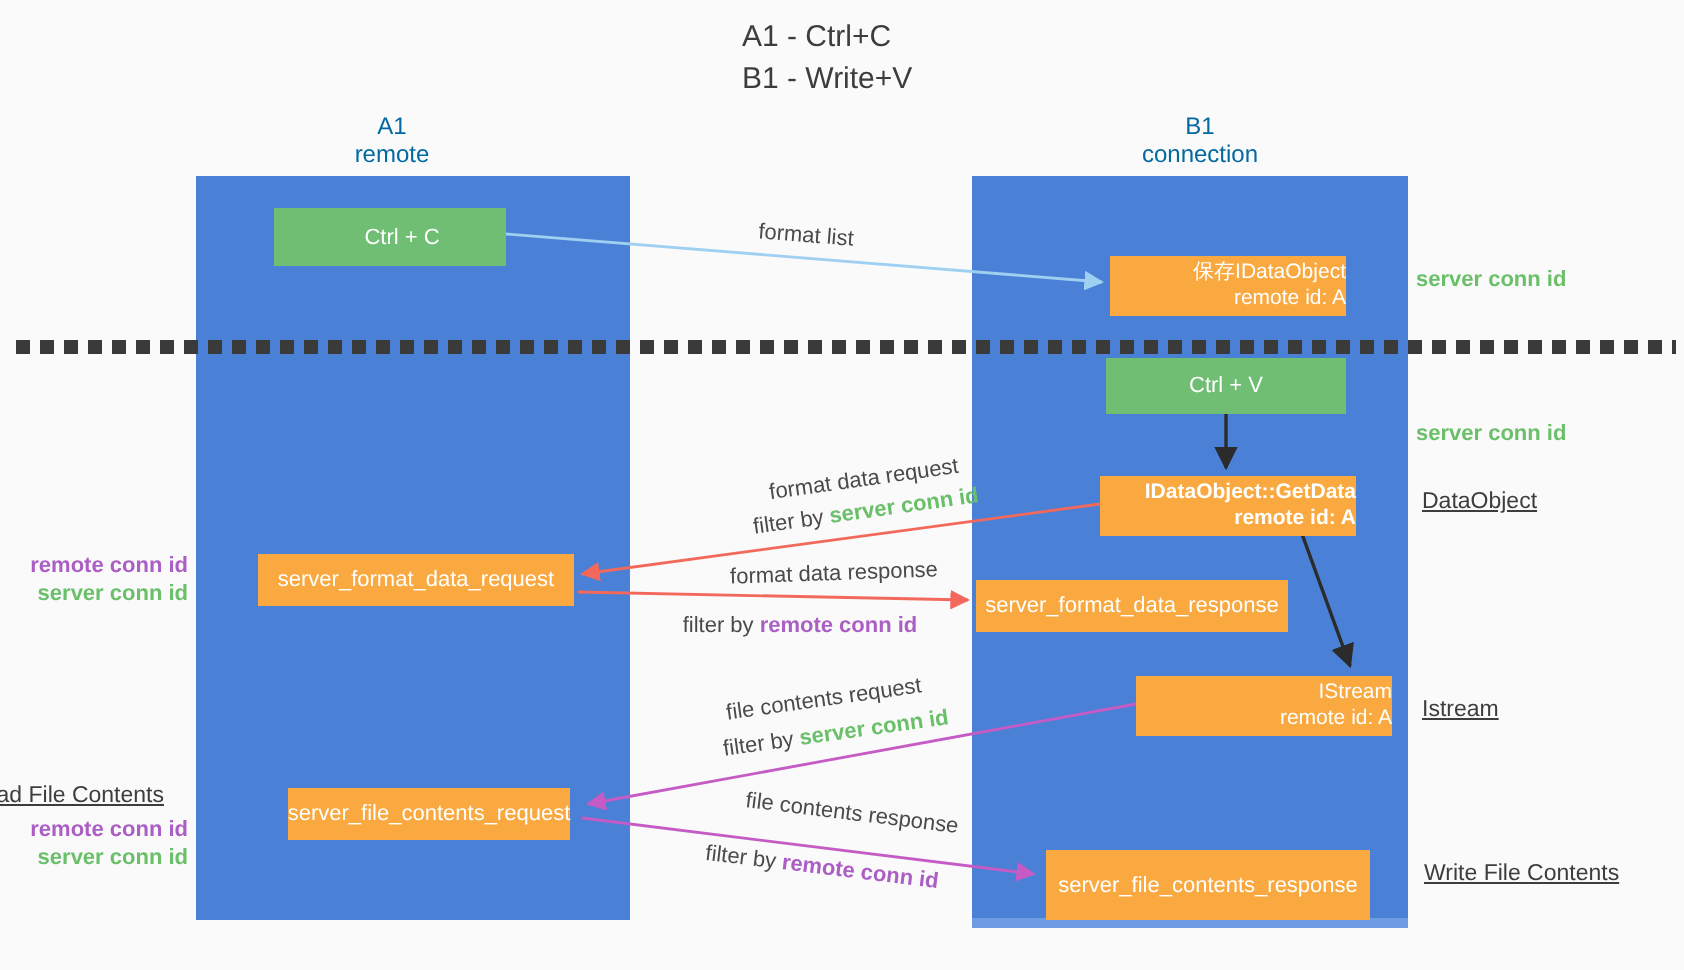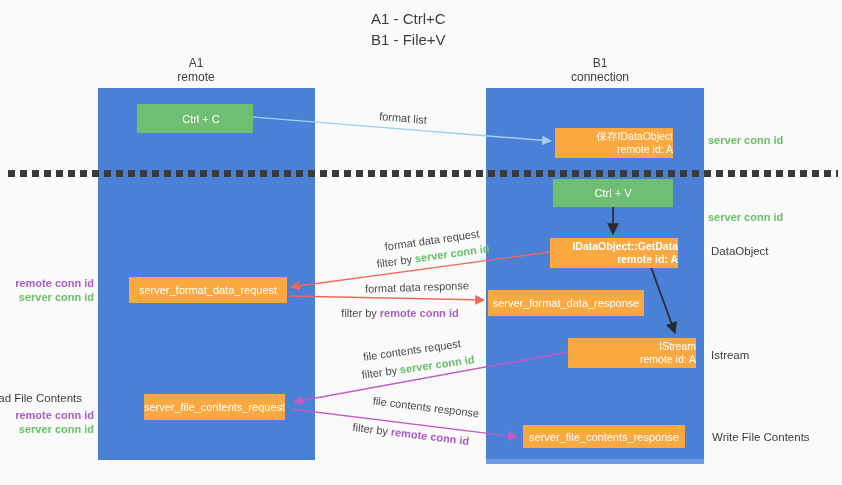--- a/index.html
+++ b/index.html
@@ -4,51 +4,51 @@
 <style>
   html,body{margin:0;padding:0;background:#fafafa;}
   .canvas{
     position:relative;width:842px;height:485px;overflow:hidden;
     background:#fafafa;
     font-family:"Liberation Sans",sans-serif;
     color:#3d3d3d;
   }
   .abs{position:absolute;}
   .title{left:371px;top:8px;font-size:15px;line-height:21px;color:#3d3d3d;white-space:nowrap;}
-  .col-header{text-align:center;font-size:12px;line-height:14px;color:#404040;}
+  .col-header{text-align:center;font-size:12px;line-height:14px;color:#0369a1;}
   .column{background:#4a80d5;z-index:1;}
   .col-edge{background:#6d9ce4;z-index:1;}
   .dash-line{
     left:8px;top:170px;width:830px;height:7px;z-index:2;
     background:repeating-linear-gradient(90deg,#3a3a3a 0 7px,transparent 7px 12px);
   }
   .arrow-svg{left:0;top:0;z-index:3;pointer-events:none;}
   .node{z-index:4;color:#fff;text-align:center;box-sizing:border-box;}
   .green-btn{background:#6fbe74;font-size:11px;}
   .orange-box{background:#f9a93f;font-size:11px;}
   .one-line{display:flex;align-items:center;justify-content:center;}
   .two-line{font-size:10.5px;line-height:13px;padding-top:2px;text-align:right;}
-  .side-label{z-index:4;font-size:11.5px;white-space:nowrap;color:#3d3d3d;}
+  .side-label{z-index:4;font-size:11.5px;white-space:nowrap;color:#3d3d3d;text-decoration:underline;}
   .conn-label{z-index:4;font-size:11px;font-weight:bold;white-space:nowrap;line-height:13.5px;text-align:right;}
   .txt-green{color:#6abf69;}
   .txt-purple{color:#ab5ec4;}
   .arrow-label{
     z-index:4;font-size:11px;color:#4a4a4a;white-space:nowrap;
     transform-origin:center center;
   }
   .arrow-label .txt-green,.arrow-label .txt-purple{font-weight:bold;margin-left:3px;}
 </style>
 </head>
 <body>
 
 <div class="canvas">
 
   <div class="abs title">
     <div>A1 - Ctrl+C</div>
-    <div>B1 - File+V</div>
+    <div>B1 - Write+V</div>
   </div>
 
   <div class="abs col-header" style="left:96px;top:56px;width:200px;">
     <div>A1</div>
     <div>remote</div>
   </div>
   <div class="abs col-header" style="left:500px;top:56px;width:200px;">
     <div>B1</div>
     <div>connection</div>
   </div>
@@ -104,21 +104,21 @@
   <div class="abs node orange-box one-line" style="left:488px;top:290px;width:156px;height:26px;">
     <span>server_format_data_response</span>
   </div>
   <div class="abs node orange-box two-line" style="left:568px;top:338px;width:128px;height:30px;">
     <div>IStream</div>
     <div>remote id: A</div>
   </div>
   <div class="abs node orange-box one-line" style="left:144px;top:394px;width:141px;height:26px;">
     <span>server_file_contents_request</span>
   </div>
-  <div class="abs node orange-box one-line" style="left:523px;top:425px;width:162px;height:23px;">
+  <div class="abs node orange-box one-line" style="left:523px;top:425px;width:162px;height:35px;">
     <span>server_file_contents_response</span>
   </div>
 
   <div class="abs conn-label txt-green" style="left:708px;top:134px;">server conn id</div>
   <div class="abs conn-label txt-green" style="left:708px;top:211px;">server conn id</div>
   <div class="abs side-label" style="left:711px;top:245px;">DataObject</div>
   <div class="abs side-label" style="left:711px;top:349px;">Istream</div>
   <div class="abs side-label" style="left:712px;top:431px;">Write File Contents</div>
 
   <div class="abs conn-label" style="right:748px;top:277px;">

